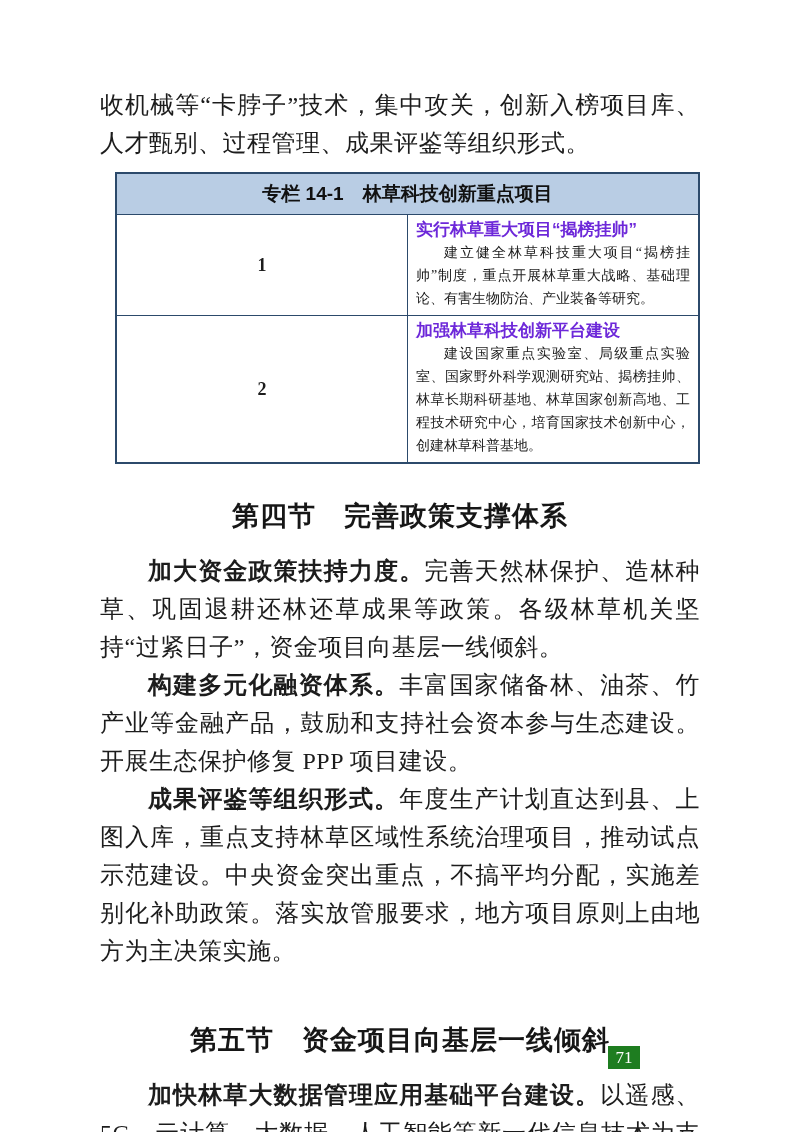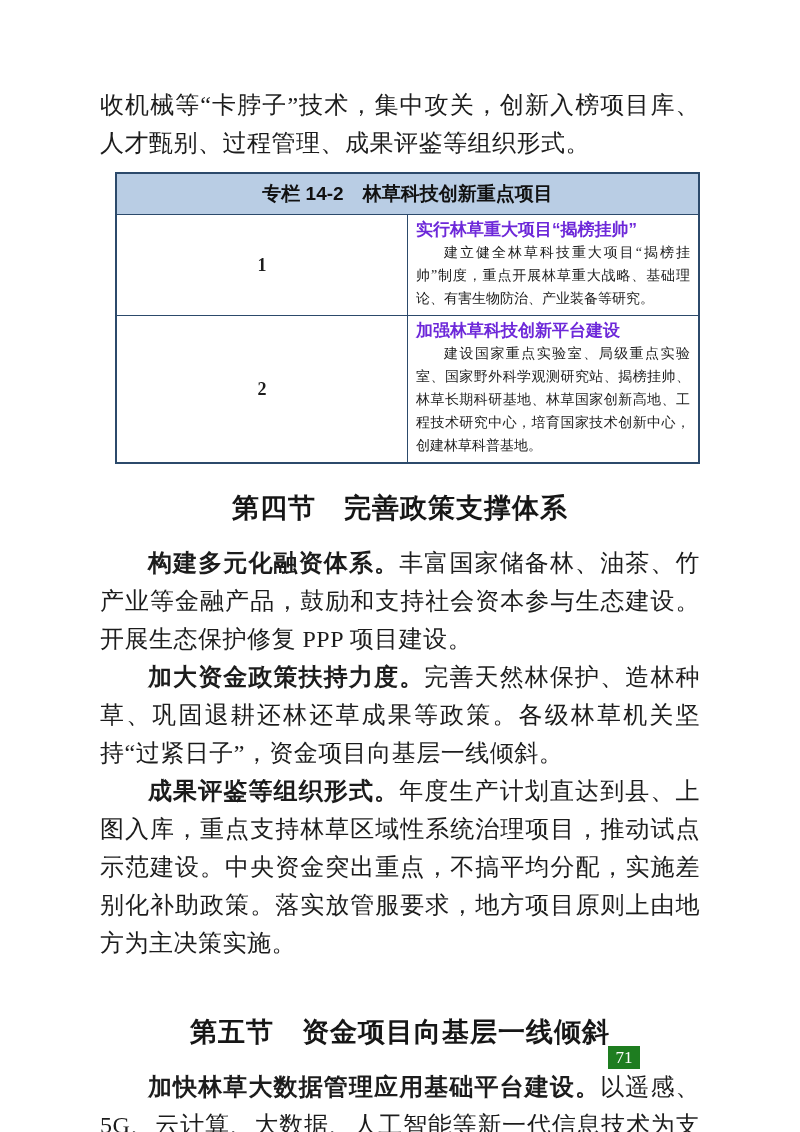--- a/index.html
+++ b/index.html
@@ -76,21 +76,21 @@
   .section-heading {
     margin: 0;
     font-family: "Liberation Sans", "DejaVu Sans", sans-serif;
     font-weight: bold;
     font-size: 27px;
     line-height: 32px;
     text-align: center;
     color: #161616;
     letter-spacing: 1px;
   }
-  .section-heading.first { margin-top: 28px; }
+  .section-heading.first { margin-top: 36px; }
   .section-heading.second { margin-top: 54px; }
   .para-block { margin-top: 20px; }
 
   .page-badge {
     position: absolute;
     left: 608px;
     top: 1046px;
     width: 32px;
     height: 23px;
     background: #1e7d20;
@@ -105,21 +105,21 @@
 <body>
 
 <div class="page">
   <div class="content">
 
     <p class="para intro">收机械等“卡脖子”技术，集中攻关，创新入榜项目库、人才甄别、过程管理、成果评鉴等组织形式。</p>
 
     <table class="box">
       <tbody>
           <tr>
-        <td class="box-title-cell" colspan="2">专栏 14-2　林草科技创新重点项目</td>
+        <td class="box-title-cell" colspan="2">专栏 14-1　林草科技创新重点项目</td>
       </tr>
       <tr>
         <td class="num-cell">1</td>
         <td class="item-cell">
           <div class="item-heading">实行林草重大项目“揭榜挂帅”</div>
           <div class="item-body">建立健全林草科技重大项目“揭榜挂帅”制度，重点开展林草重大战略、基础理论、有害生物防治、产业装备等研究。</div>
         </td>
       </tr>
       <tr>
         <td class="num-cell">2</td>
@@ -127,22 +127,22 @@
           <div class="item-heading">加强林草科技创新平台建设</div>
           <div class="item-body">建设国家重点实验室、局级重点实验室、国家野外科学观测研究站、揭榜挂帅、林草长期科研基地、林草国家创新高地、工程技术研究中心，培育国家技术创新中心，创建林草科普基地。</div>
         </td>
       </tr>
     </tbody>
       </table>
 
     <h2 class="section-heading first">第四节　完善政策支撑体系</h2>
 
     <div class="para-block">
+      <p class="para indent"><span class="lead">加大资金政策扶持力度。</span><span>完善天然林保护、造林种草、巩固退耕还林还草成果等政策。各级林草机关坚持“过紧日子”，资金项目向基层一线倾斜。</span></p>
       <p class="para indent"><span class="lead">构建多元化融资体系。</span><span>丰富国家储备林、油茶、竹产业等金融产品，鼓励和支持社会资本参与生态建设。开展生态保护修复 PPP 项目建设。</span></p>
-      <p class="para indent"><span class="lead">加大资金政策扶持力度。</span><span>完善天然林保护、造林种草、巩固退耕还林还草成果等政策。各级林草机关坚持“过紧日子”，资金项目向基层一线倾斜。</span></p>
       <p class="para indent"><span class="lead">成果评鉴等组织形式。</span><span>年度生产计划直达到县、上图入库，重点支持林草区域性系统治理项目，推动试点示范建设。中央资金突出重点，不搞平均分配，实施差别化补助政策。落实放管服要求，地方项目原则上由地方为主决策实施。</span></p>
     </div>
 
     <h2 class="section-heading second">第五节　资金项目向基层一线倾斜</h2>
 
     <div class="para-block">
       <p class="para indent"><span class="lead">加快林草大数据管理应用基础平台建设。</span><span>以遥感、5G、云计算、大数据、人工智能等新一代信息技术为支撑，以林</span></p>
     </div>
 
   </div>

